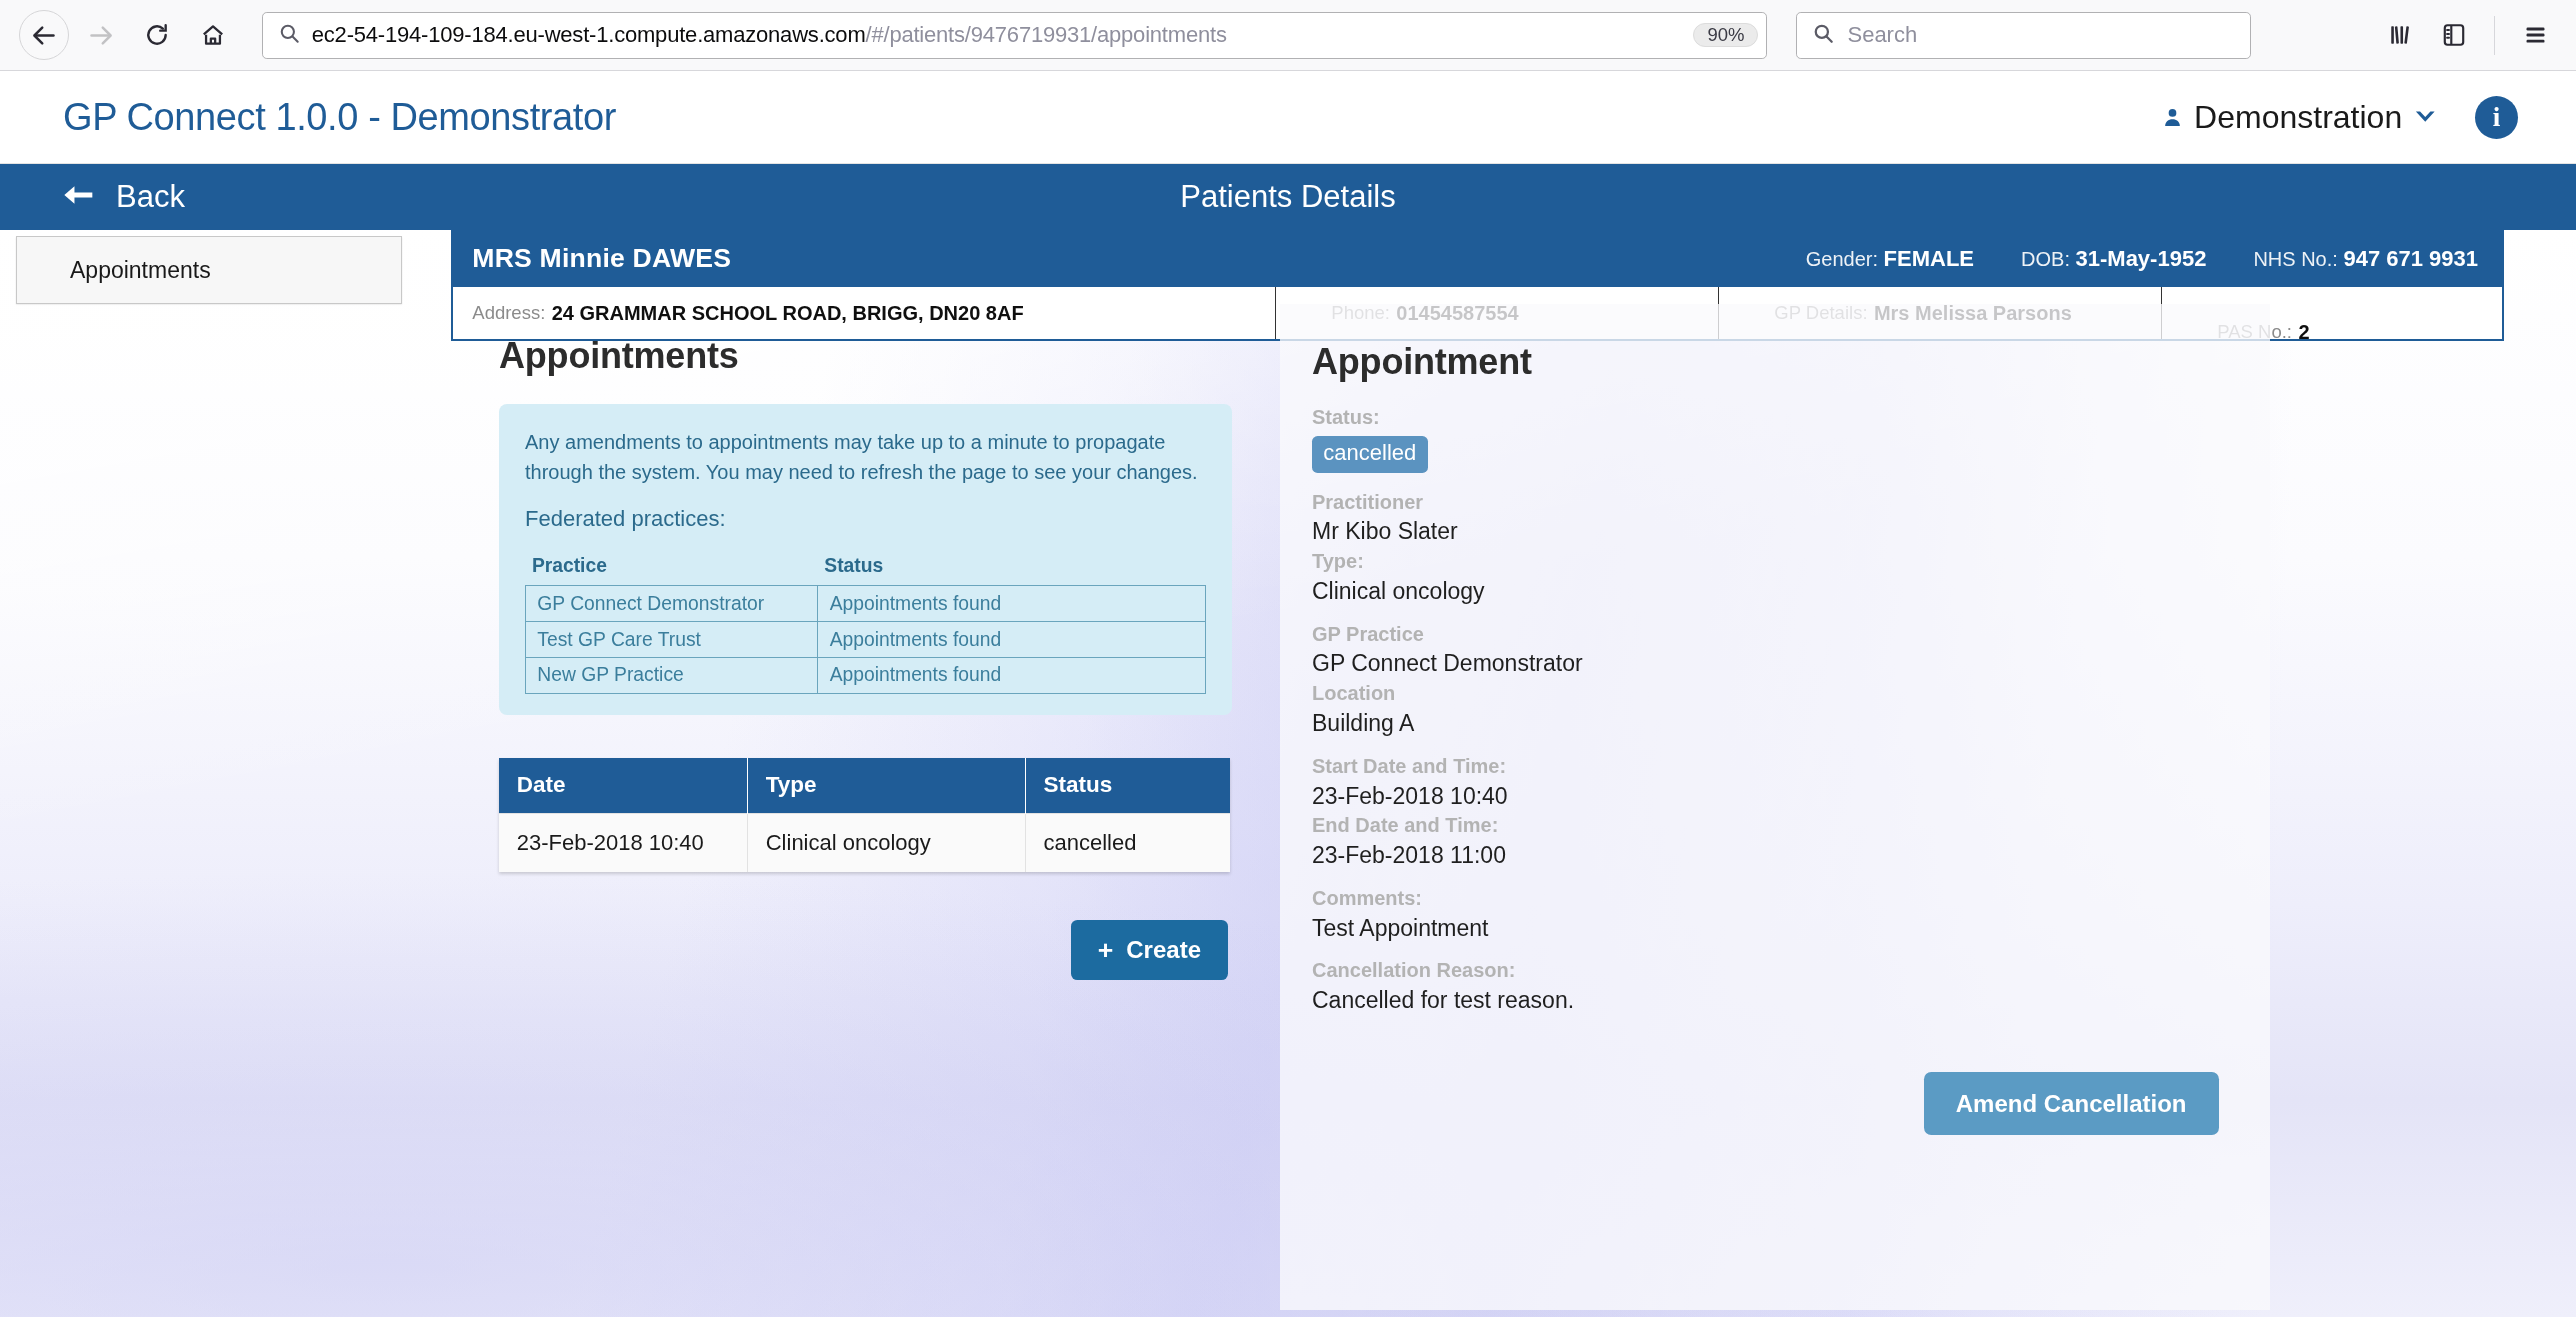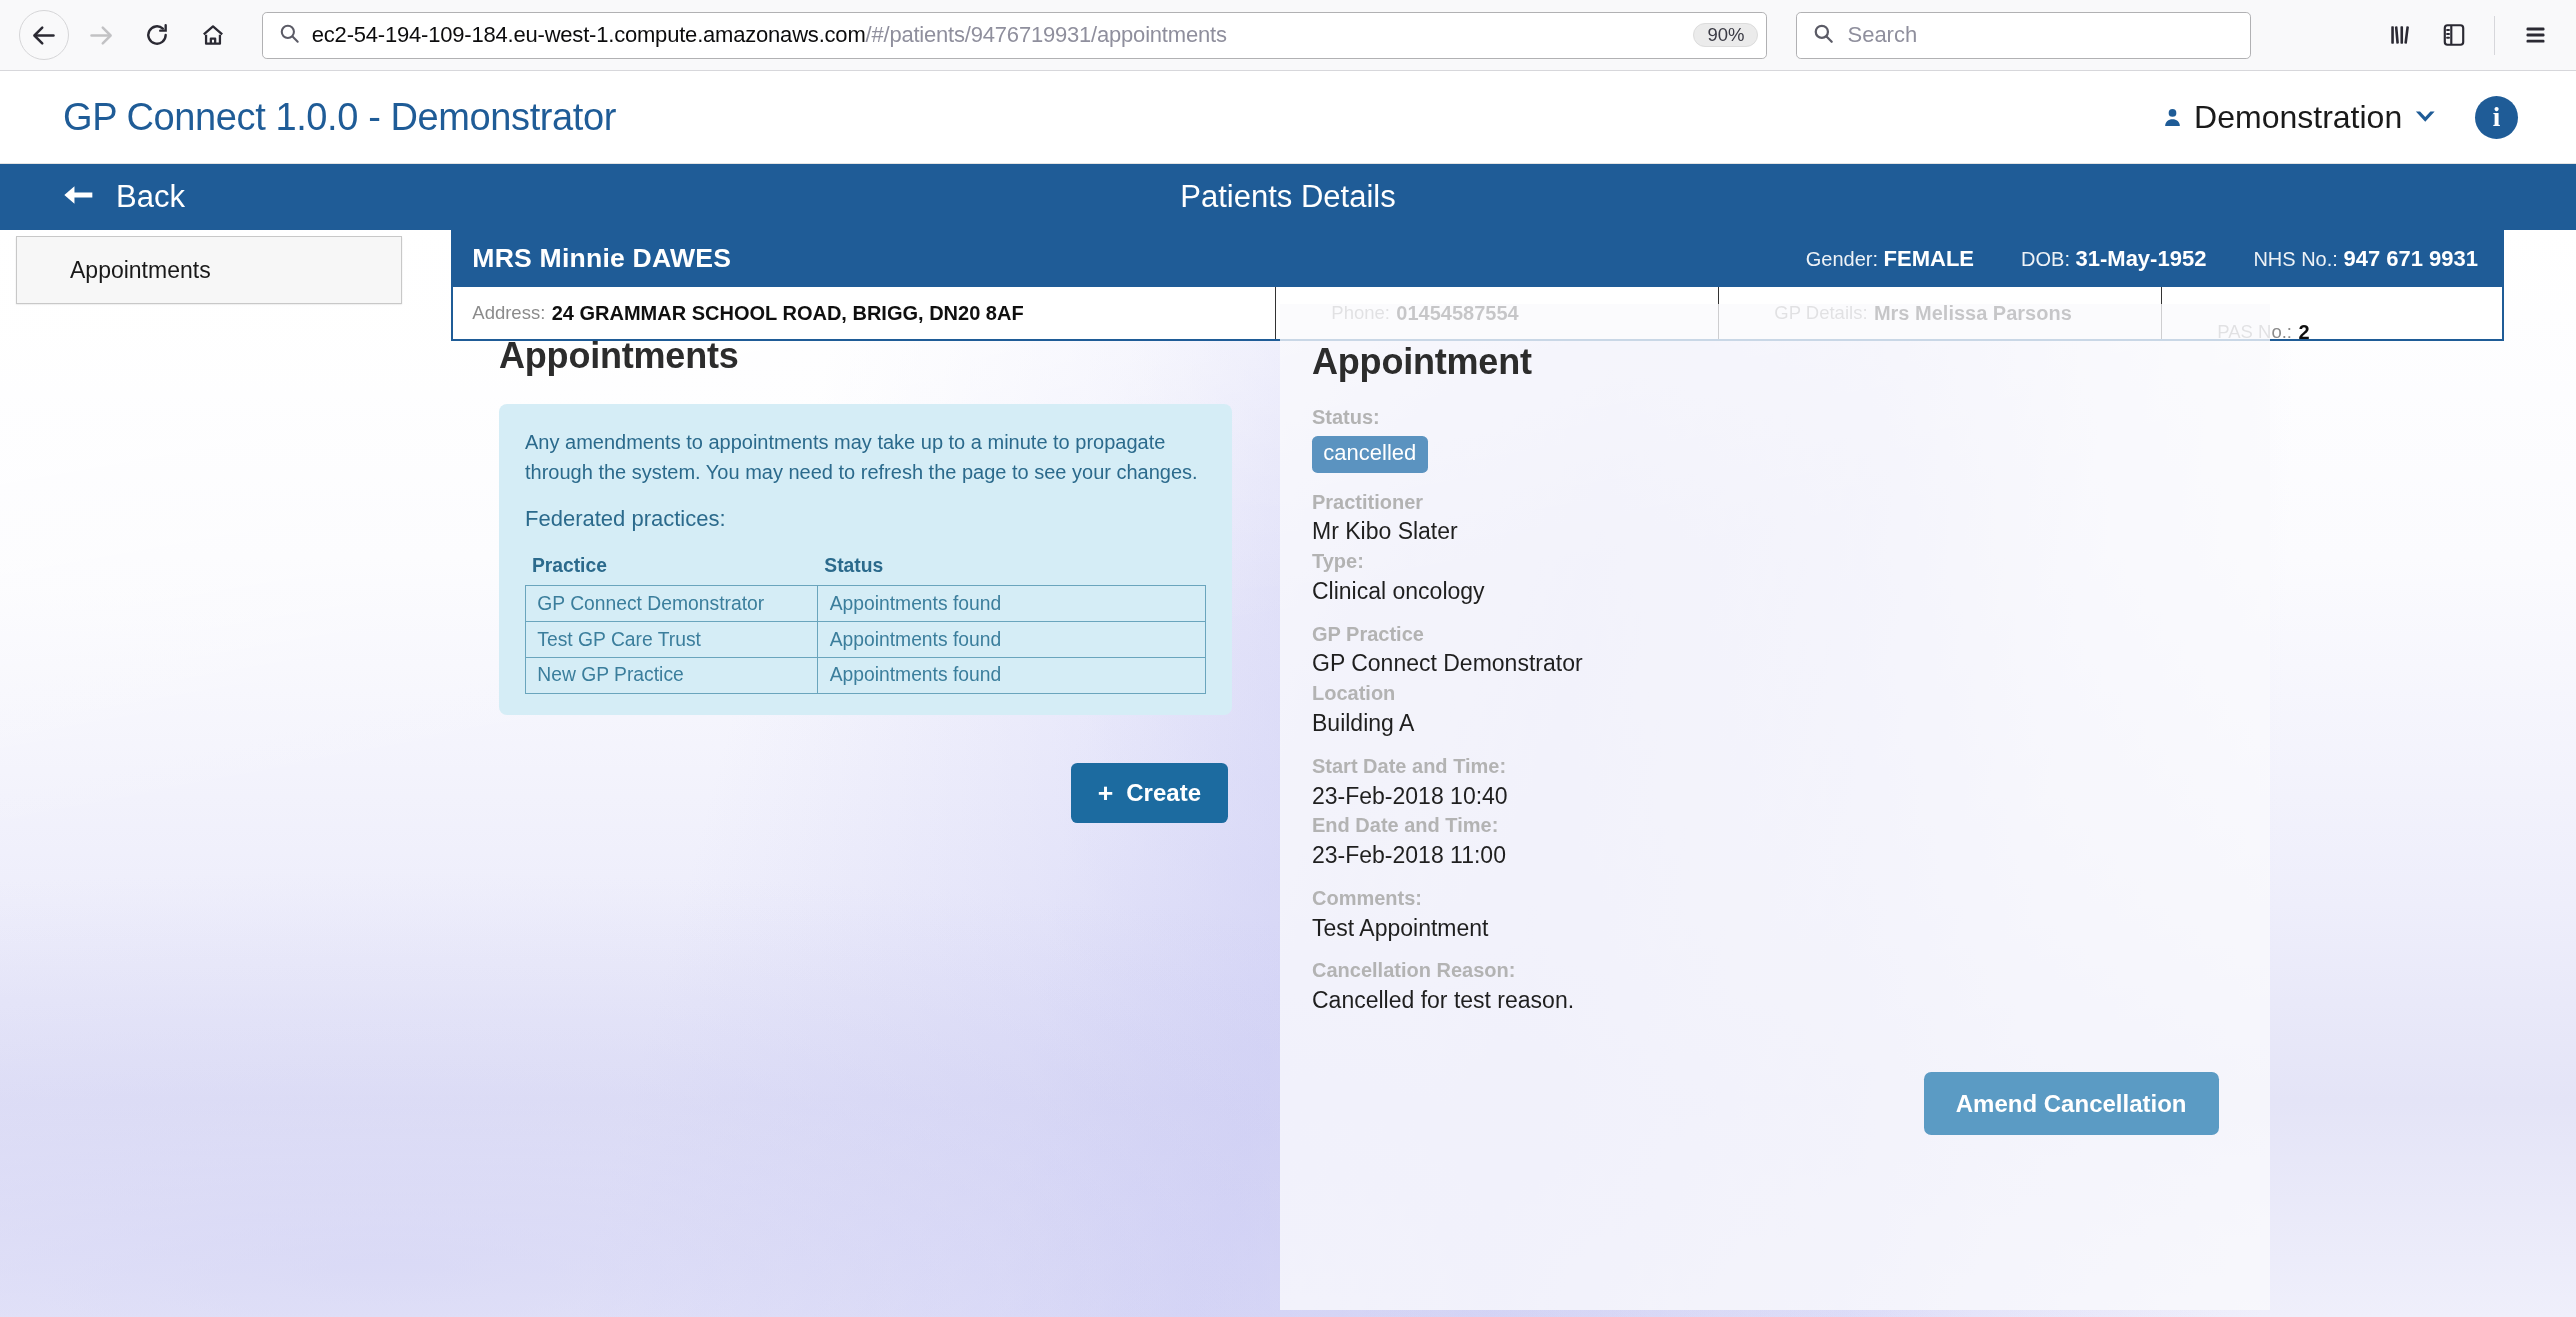--- a/index.html
+++ b/index.html
@@ -552,20 +552,41 @@
             <td>Appointments found</td>
           </tr>
           <tr>
             <td>New GP Practice</td>
             <td>Appointments found</td>
           </tr>
         </tbody>
       </table>
     </div>
 
+    <table id="appt-table">
+      <colgroup>
+          <col class="d">
+          <col class="t">
+          <col>
+        </colgroup>
+      <thead>
+        <tr>
+          <th>Date</th>
+          <th>Type</th>
+          <th>Status</th>
+        </tr>
+      </thead>
+      <tbody>
+        <tr>
+          <td>23-Feb-2018 10:40</td>
+          <td>Clinical oncology</td>
+          <td>cancelled</td>
+        </tr>
+      </tbody>
+    </table>
 
     <div id="create-row">
       <button id="create-btn">
         <span class="plus">+</span>
         <span>Create</span>
       </button>
     </div>
   </div>
 
   <div id="right-panel">

